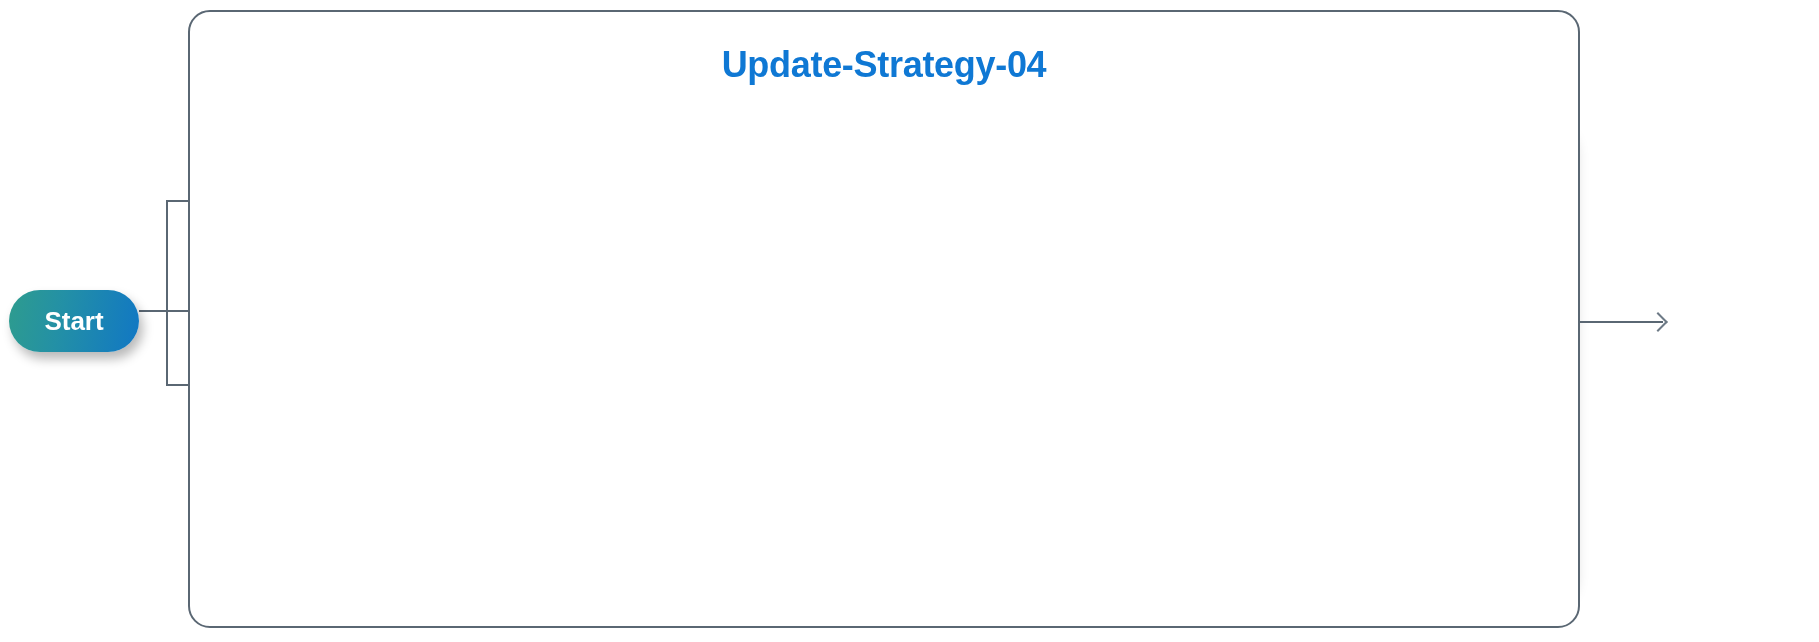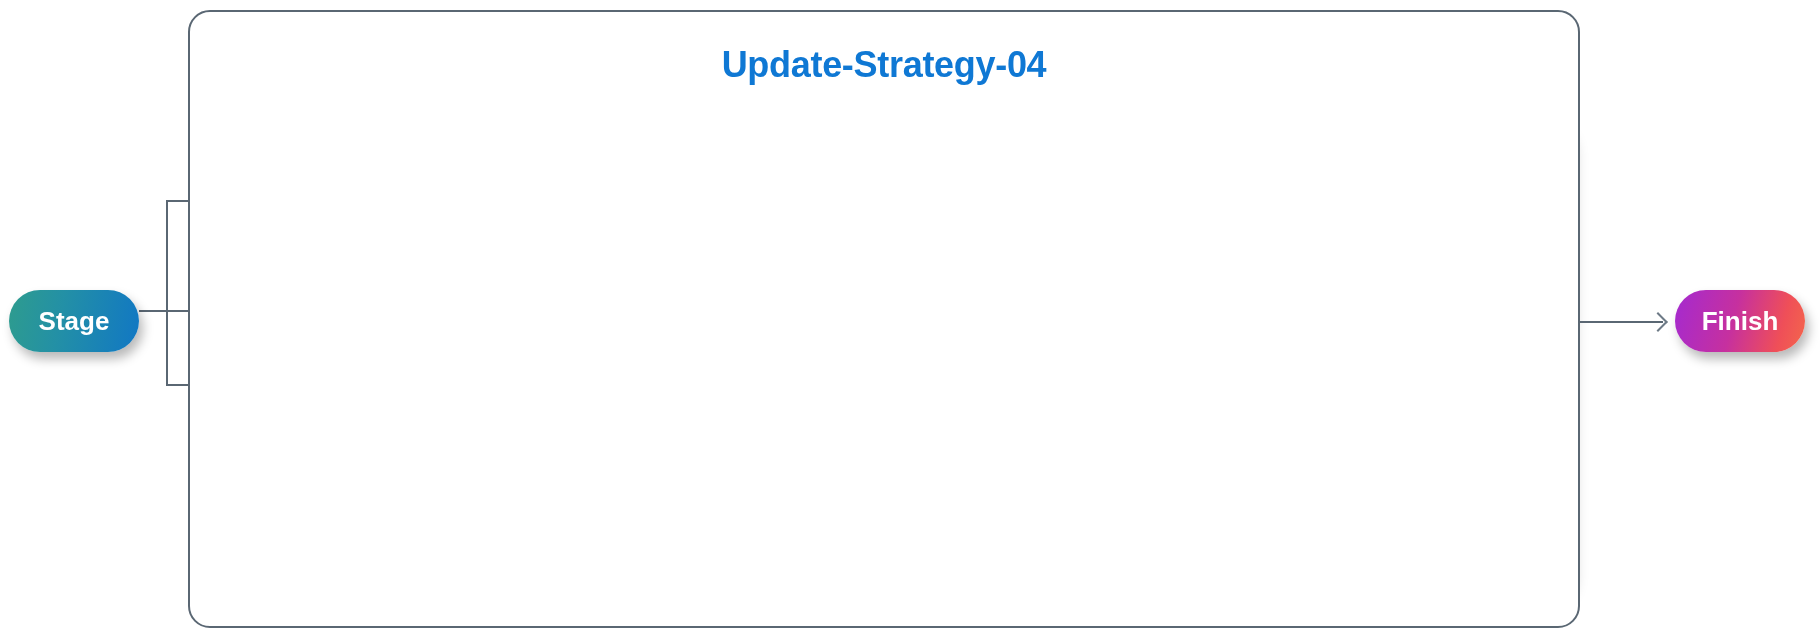--- a/index.html
+++ b/index.html
@@ -703,19 +703,16 @@
   <div class="conn-h" style="left:1545px; top:200px; width:28px;"></div>
   <div class="conn-h" style="left:1545px; top:384px; width:28px;"></div>
   <div class="conn-v" style="left:1571px; top:200px; height:186px;"></div>
   <div class="conn-h" style="left:1571px; top:321px; width:92px;"></div>
   <div class="arrow" style="left:1651px; top:315px;"></div>
 
   <div class="strategy-frame"></div>
   <div class="strategy-title">Update-Strategy-04</div>
 
   <div class="pill pill-start">
-    <span>Stage</span>
+    <span>Start</span>
   </div>
-  <div class="pill pill-finish">
-    <span>Finish</span>
-  </div>
 
 </div>
 
 </body></html>

